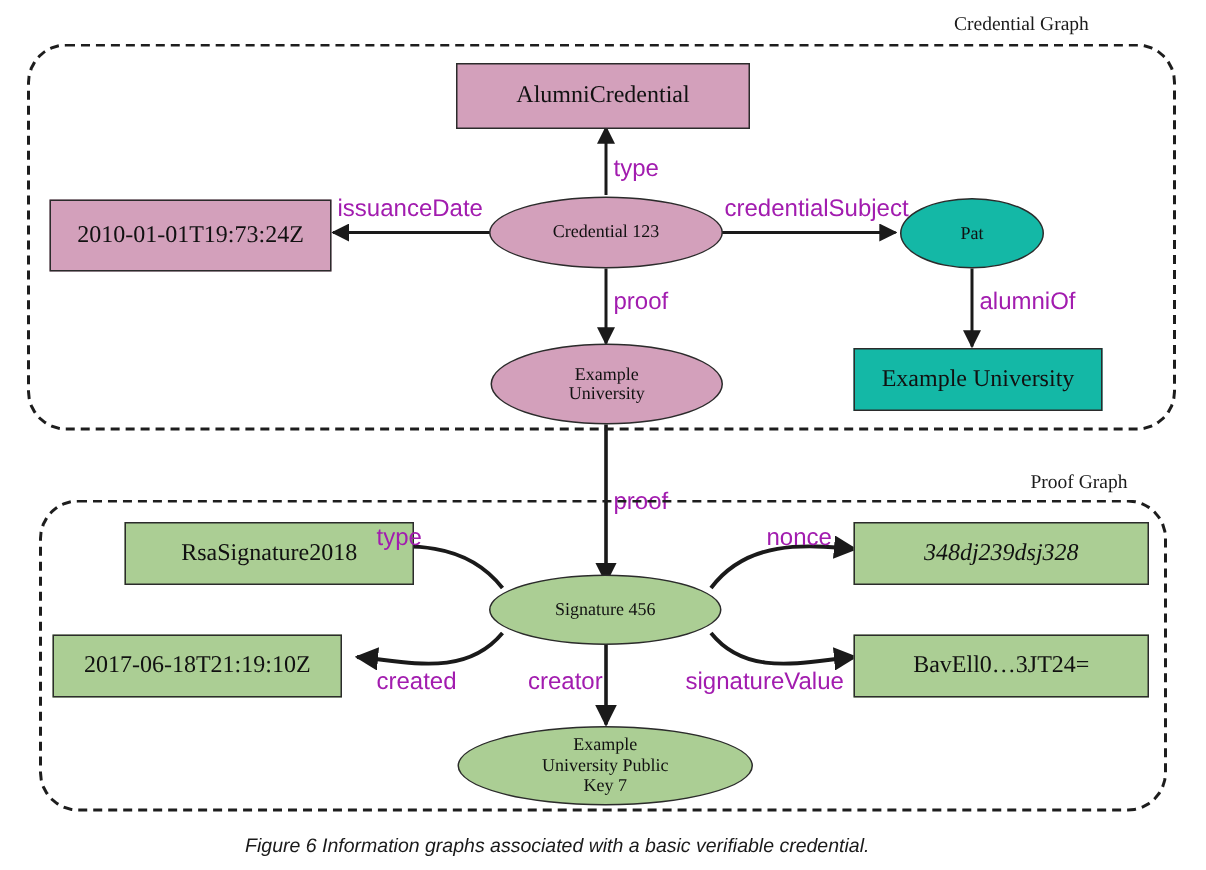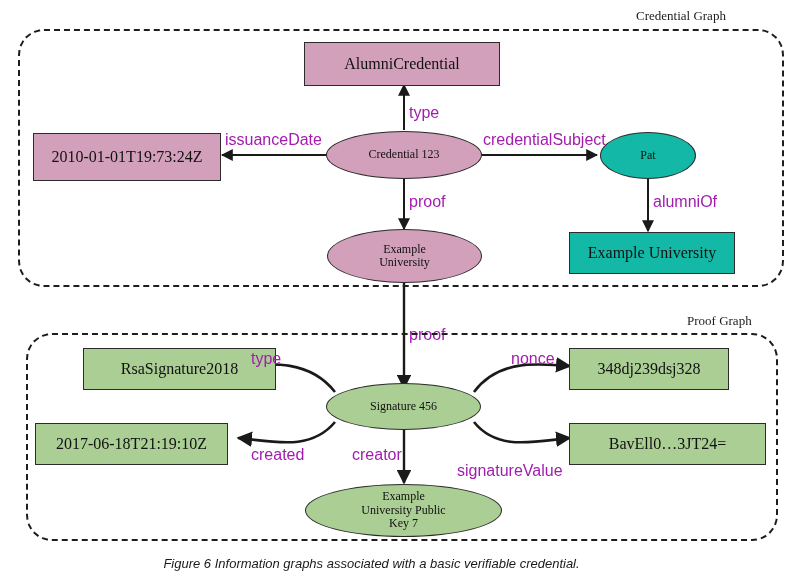--- a/index.html
+++ b/index.html
@@ -166,35 +166,35 @@
   </div>
 
   <div class="node rect fill-green" style="left:35px; top:423px; width:193px; height:42px;">
     <span>2017-06-18T21:19:10Z</span>
   </div>
 
   <div class="node ellipse fill-green" style="left:326px; top:383px; width:155px; height:47px;">
     <span>Signature 456</span>
   </div>
 
-  <div class="node rect fill-green" style="left:569px; top:348px; width:160px; height:42px;">
+  <div class="node rect fill-green" style="left:569px; top:348px; width:197px; height:42px;font-style:italic;">
     <span>348dj239dsj328</span>
   </div>
 
   <div class="node rect fill-green" style="left:569px; top:423px; width:197px; height:42px;">
     <span>BavEll0…3JT24=</span>
   </div>
 
   <div class="node ellipse fill-green" style="left:305px; top:484px; width:197px; height:53px; flex-direction:column;">
     <span class="ml">Example</span>
     <span class="ml">University Public</span>
     <span class="ml">Key 7</span>
   </div>
 
   <div class="edge-label" style="left:251px; top:350px;">type</div>
   <div class="edge-label" style="left:511px; top:350px;">nonce</div>
   <div class="edge-label" style="left:251px; top:446px;">created</div>
-  <div class="edge-label" style="left:457px; top:462px;text-align:right;">signatureValue</div>
+  <div class="edge-label" style="left:457px; top:446px;text-align:right;">signatureValue</div>
   <div class="edge-label" style="left:352px; top:446px;">creator</div>
 
   <div class="fig-caption">Figure 6 Information graphs associated with a basic verifiable credential.</div>
 
 </div>
 
 </body></html>

